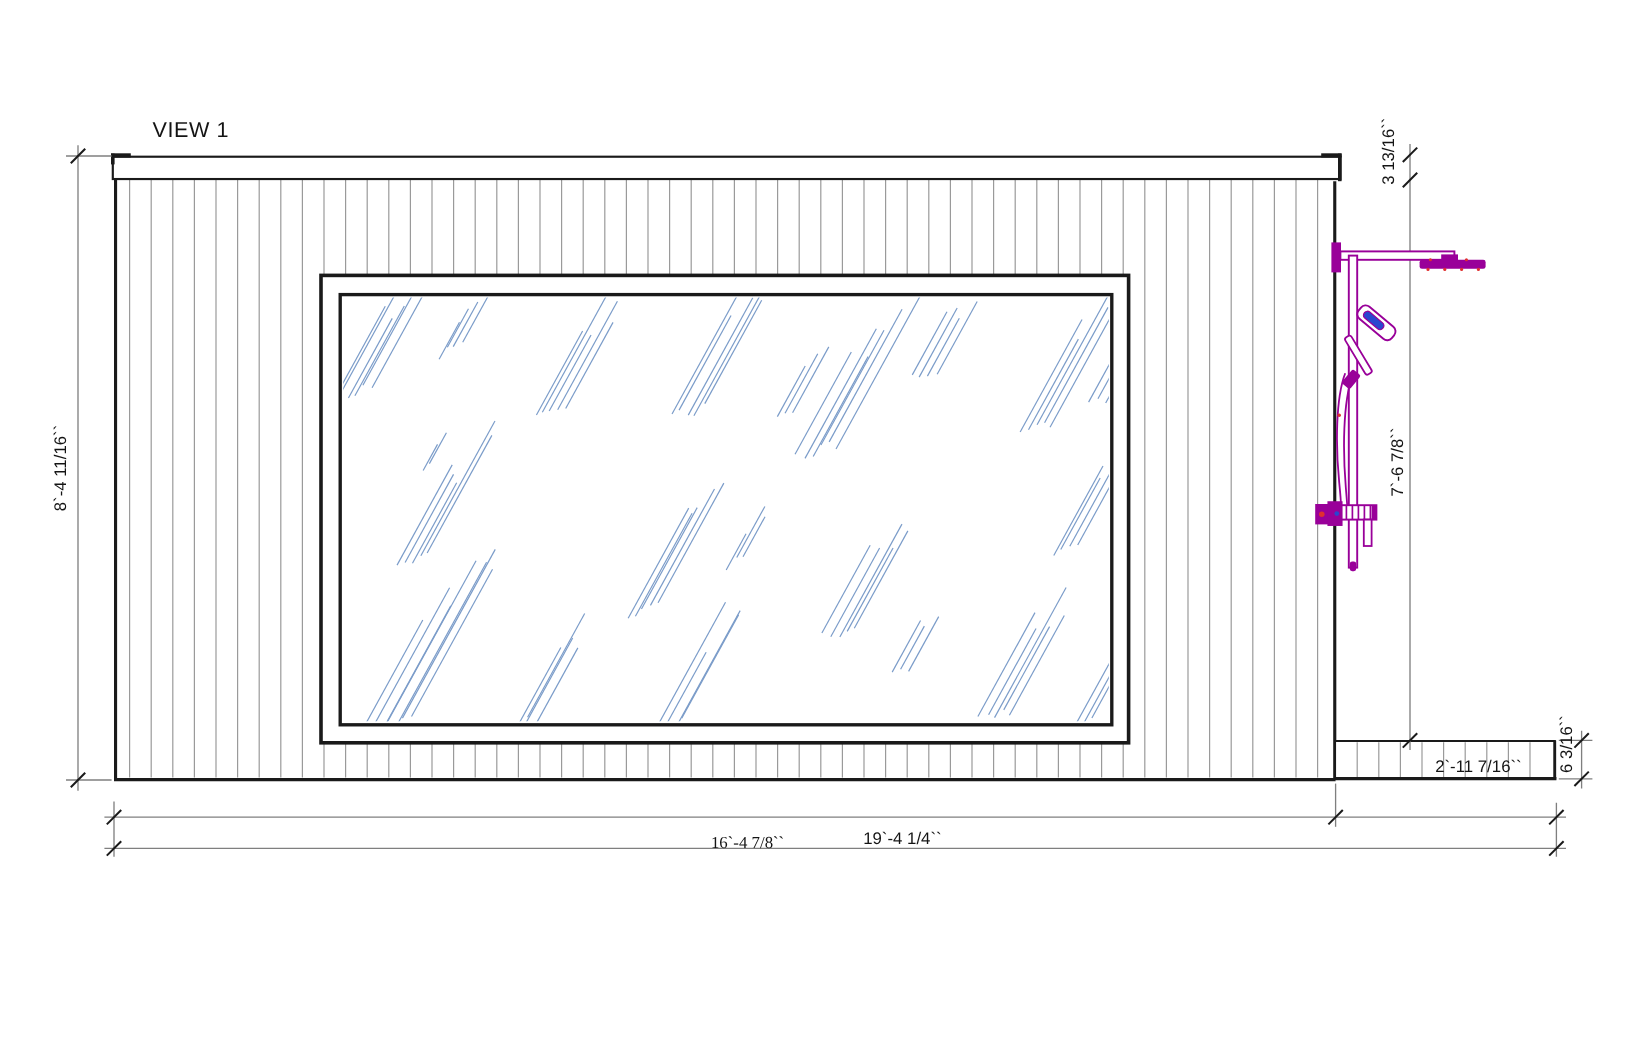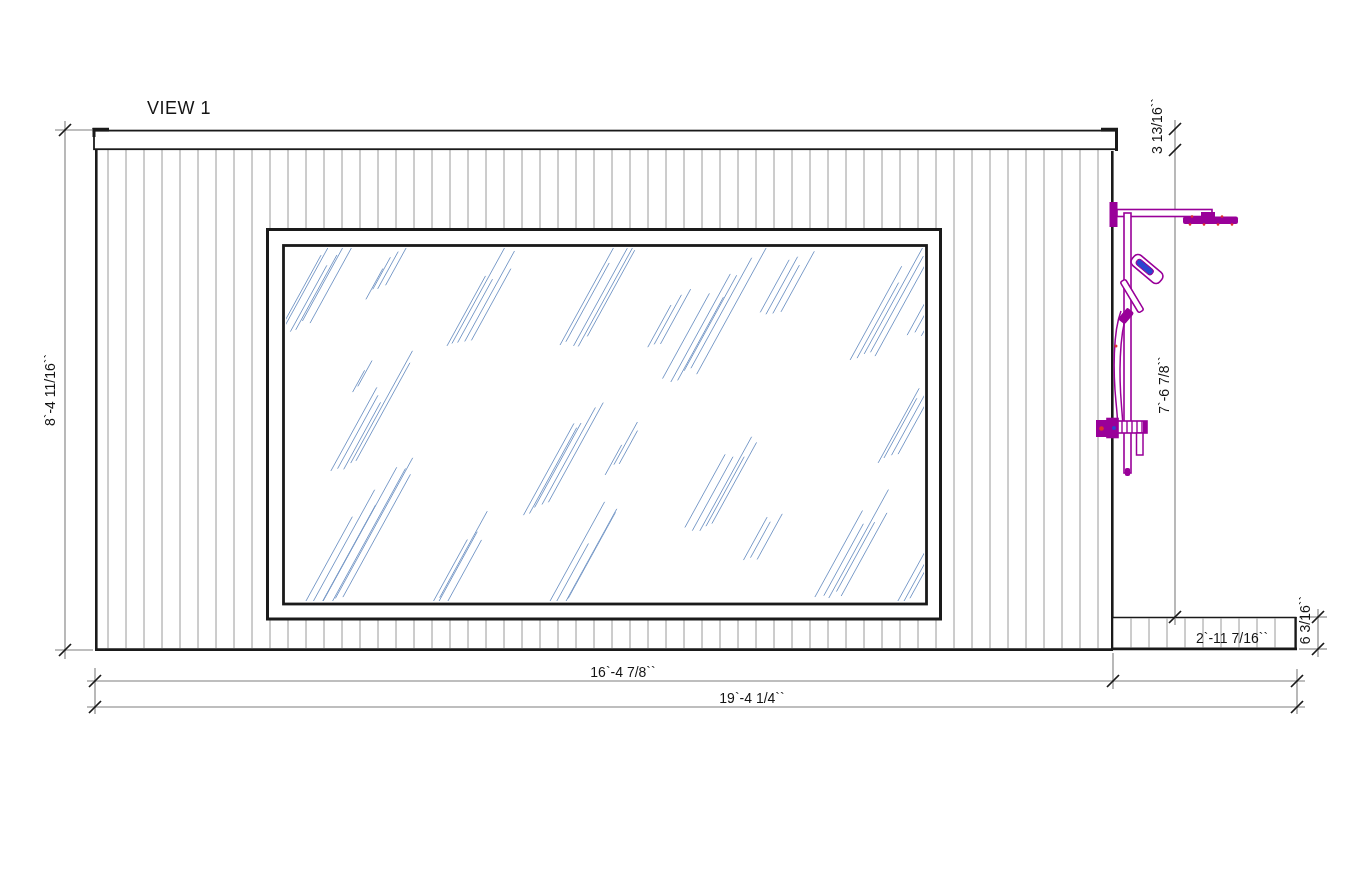--- a/index.html
+++ b/index.html
@@ -6,21 +6,21 @@
     --c-bg:#ffffff; --c-outline:#1a1a1a; --c-siding:#9a9a9a; --c-dim:#7f7f7f;
     --c-glass:#7b9cc9; --c-purple:#990099; --c-accblue:#2a46cf; --c-accred:#e03030;
   }
   html,body{margin:0;padding:0;}
   body{background:#fff;font-family:"Liberation Sans",sans-serif;}
   #stage{position:relative;width:1366px;height:877px;background:var(--c-bg);overflow:hidden;}
   #drawing{position:absolute;left:0;top:0;}
   .label{position:absolute;color:#141414;font-size:14px;white-space:nowrap;line-height:1;}
   .label.ctr{transform:translate(-50%,-50%);}
   .label.rot{transform:translate(-50%,-50%) rotate(-90deg);}
-  .label.title{font-size:18px;letter-spacing:0.5px;margin-left:20px;}
+  .label.title{font-size:18px;letter-spacing:0.5px;}
 </style>
 </head>
 <body>
 
 <div id="stage">
 
   <svg id="drawing" width="1366" height="877" viewBox="0 0 1366 877">
 
     <defs>
       <clipPath id="glassClip">
@@ -336,18 +336,18 @@
   <div class="label title" style="left:127px;top:99px;">VIEW 1</div>
 
   <div class="label rot" style="left:50px;top:390px;">8`-4 11/16``</div>
 
   <div class="label rot" style="left:1157px;top:126px;">3 13/16``</div>
 
   <div class="label rot" style="left:1164px;top:385px;">7`-6 7/8``</div>
 
   <div class="label rot" style="left:1305px;top:620px;">6 3/16``</div>
 
-  <div class="label ctr" style="left:623px;top:672px;">16`-4 7/8``</div>
+  <div class="label ctr" style="left:623px;top:704px;font-family:Liberation Serif, serif;">16`-4 7/8``</div>
 
   <div class="label ctr" style="left:1232px;top:638px;">2`-11 7/16``</div>
 
   <div class="label ctr" style="left:713px;top:698px;margin-left:39px;">19`-4 1/4``</div>
 </div>
 
 </body></html>

